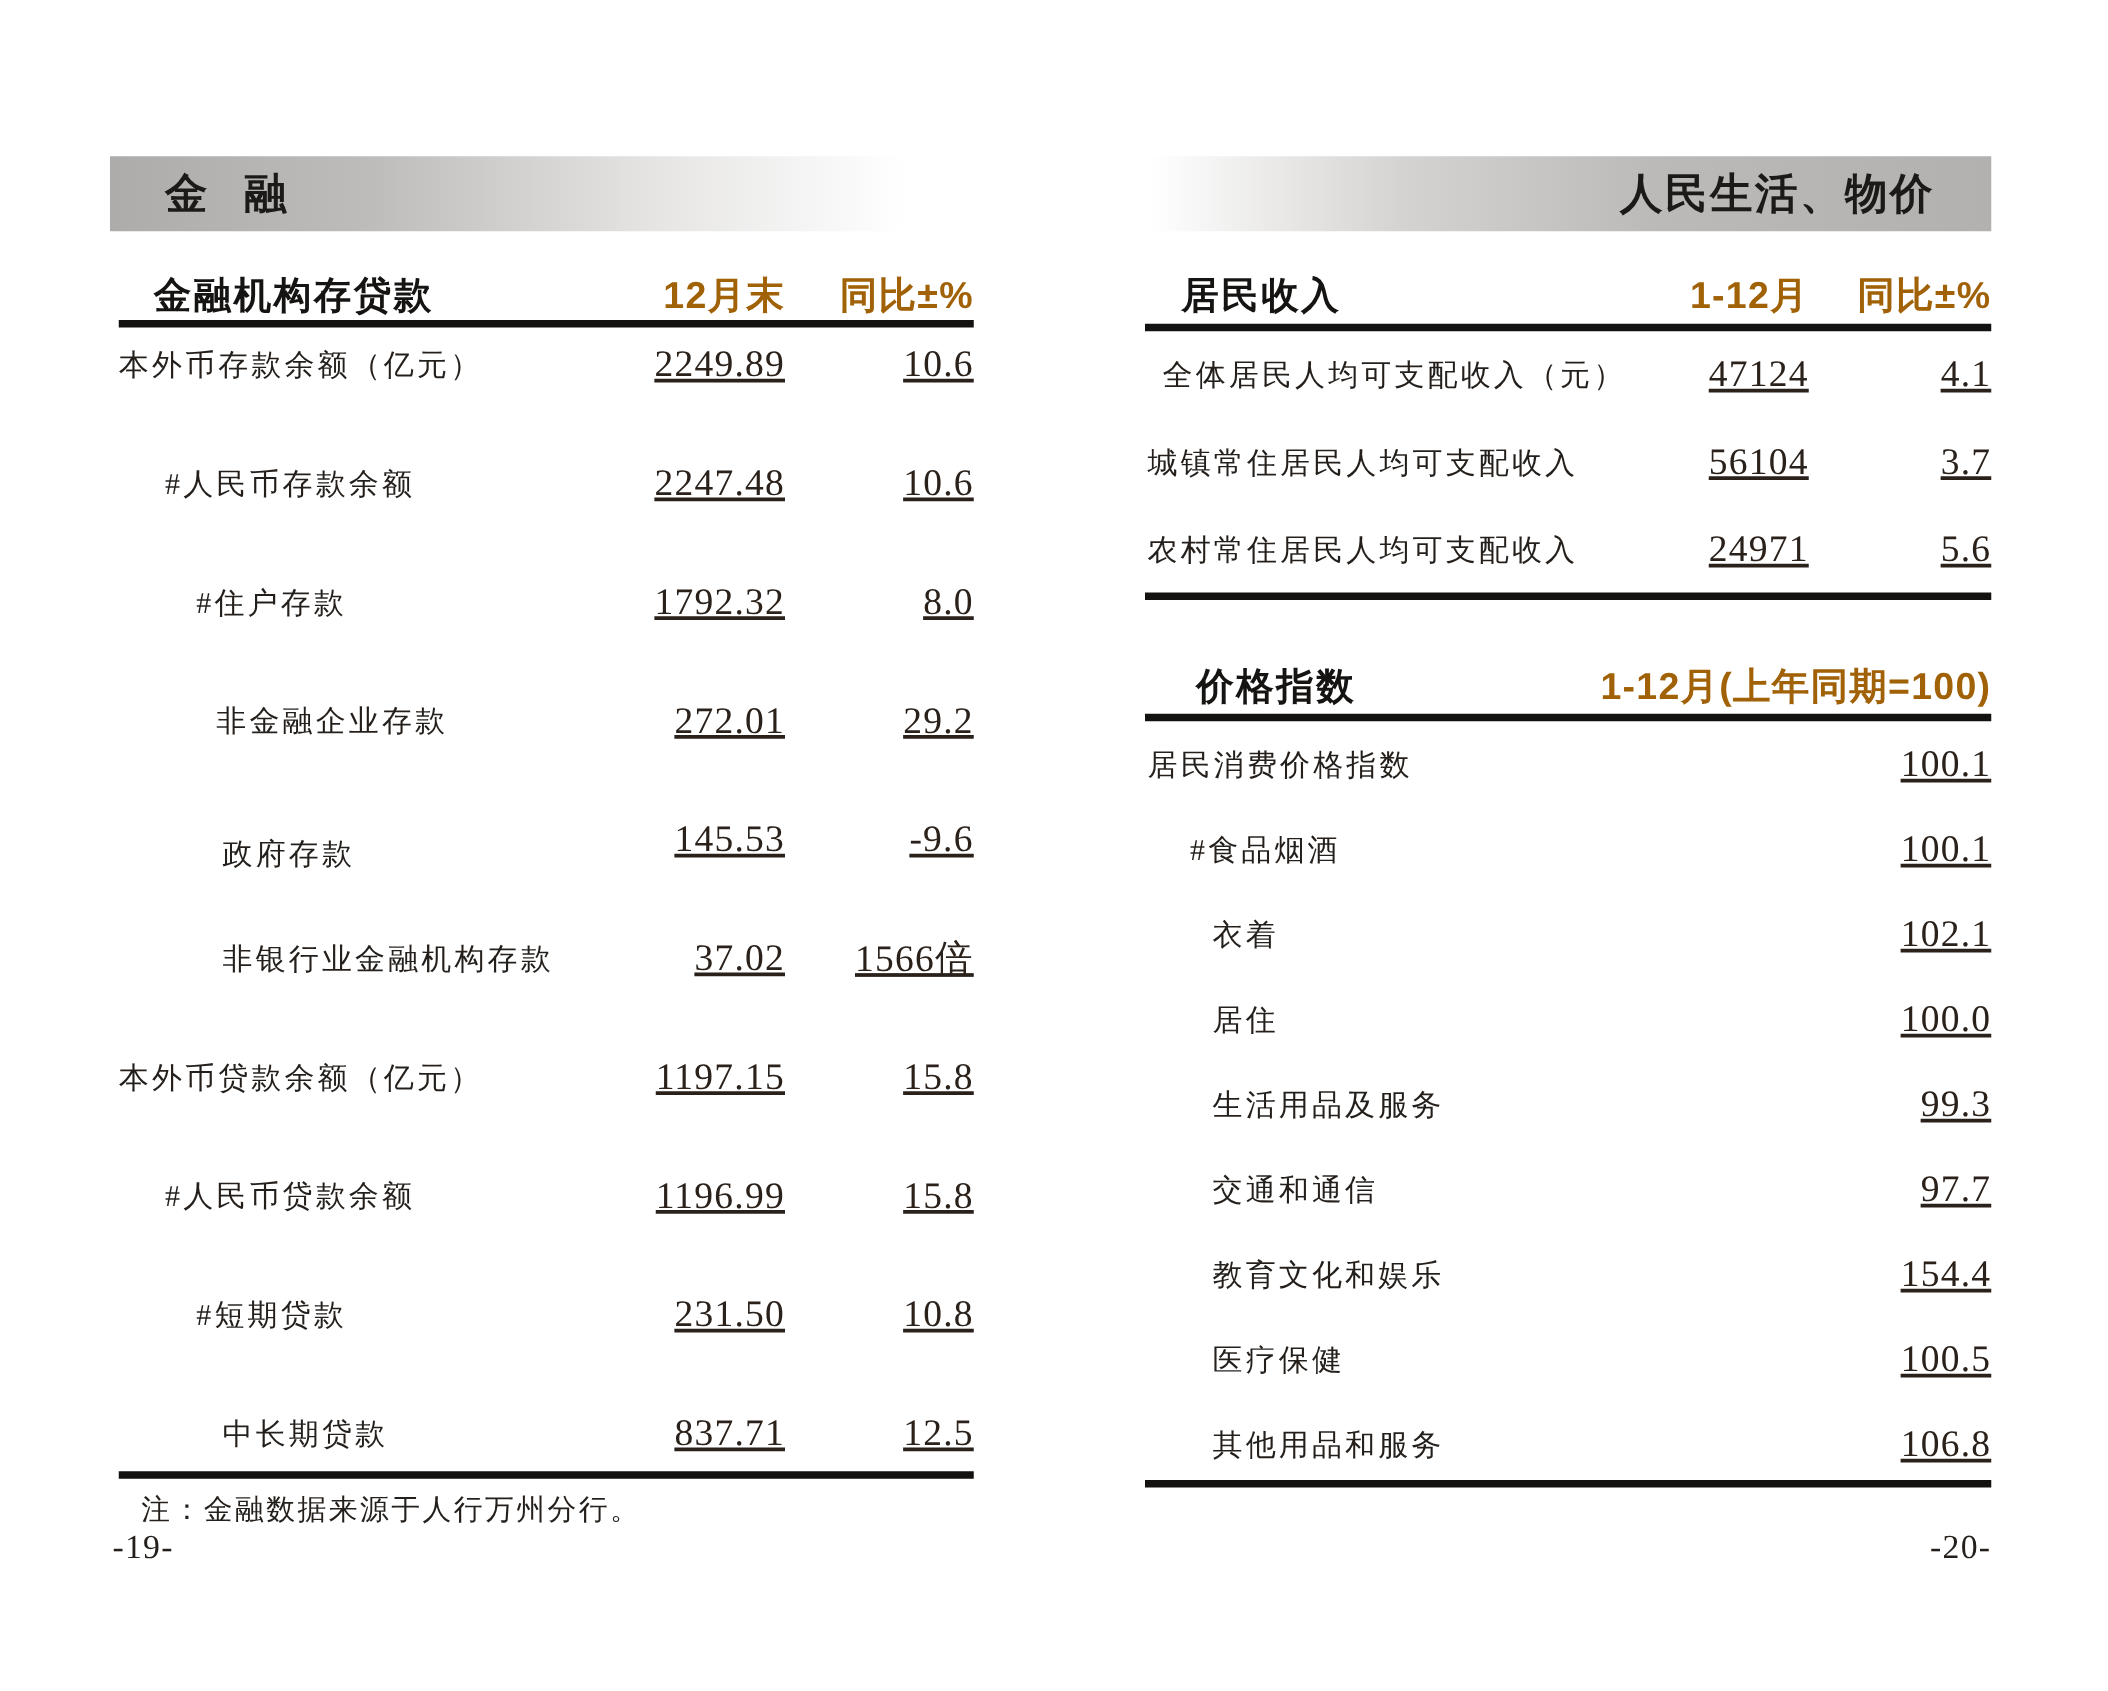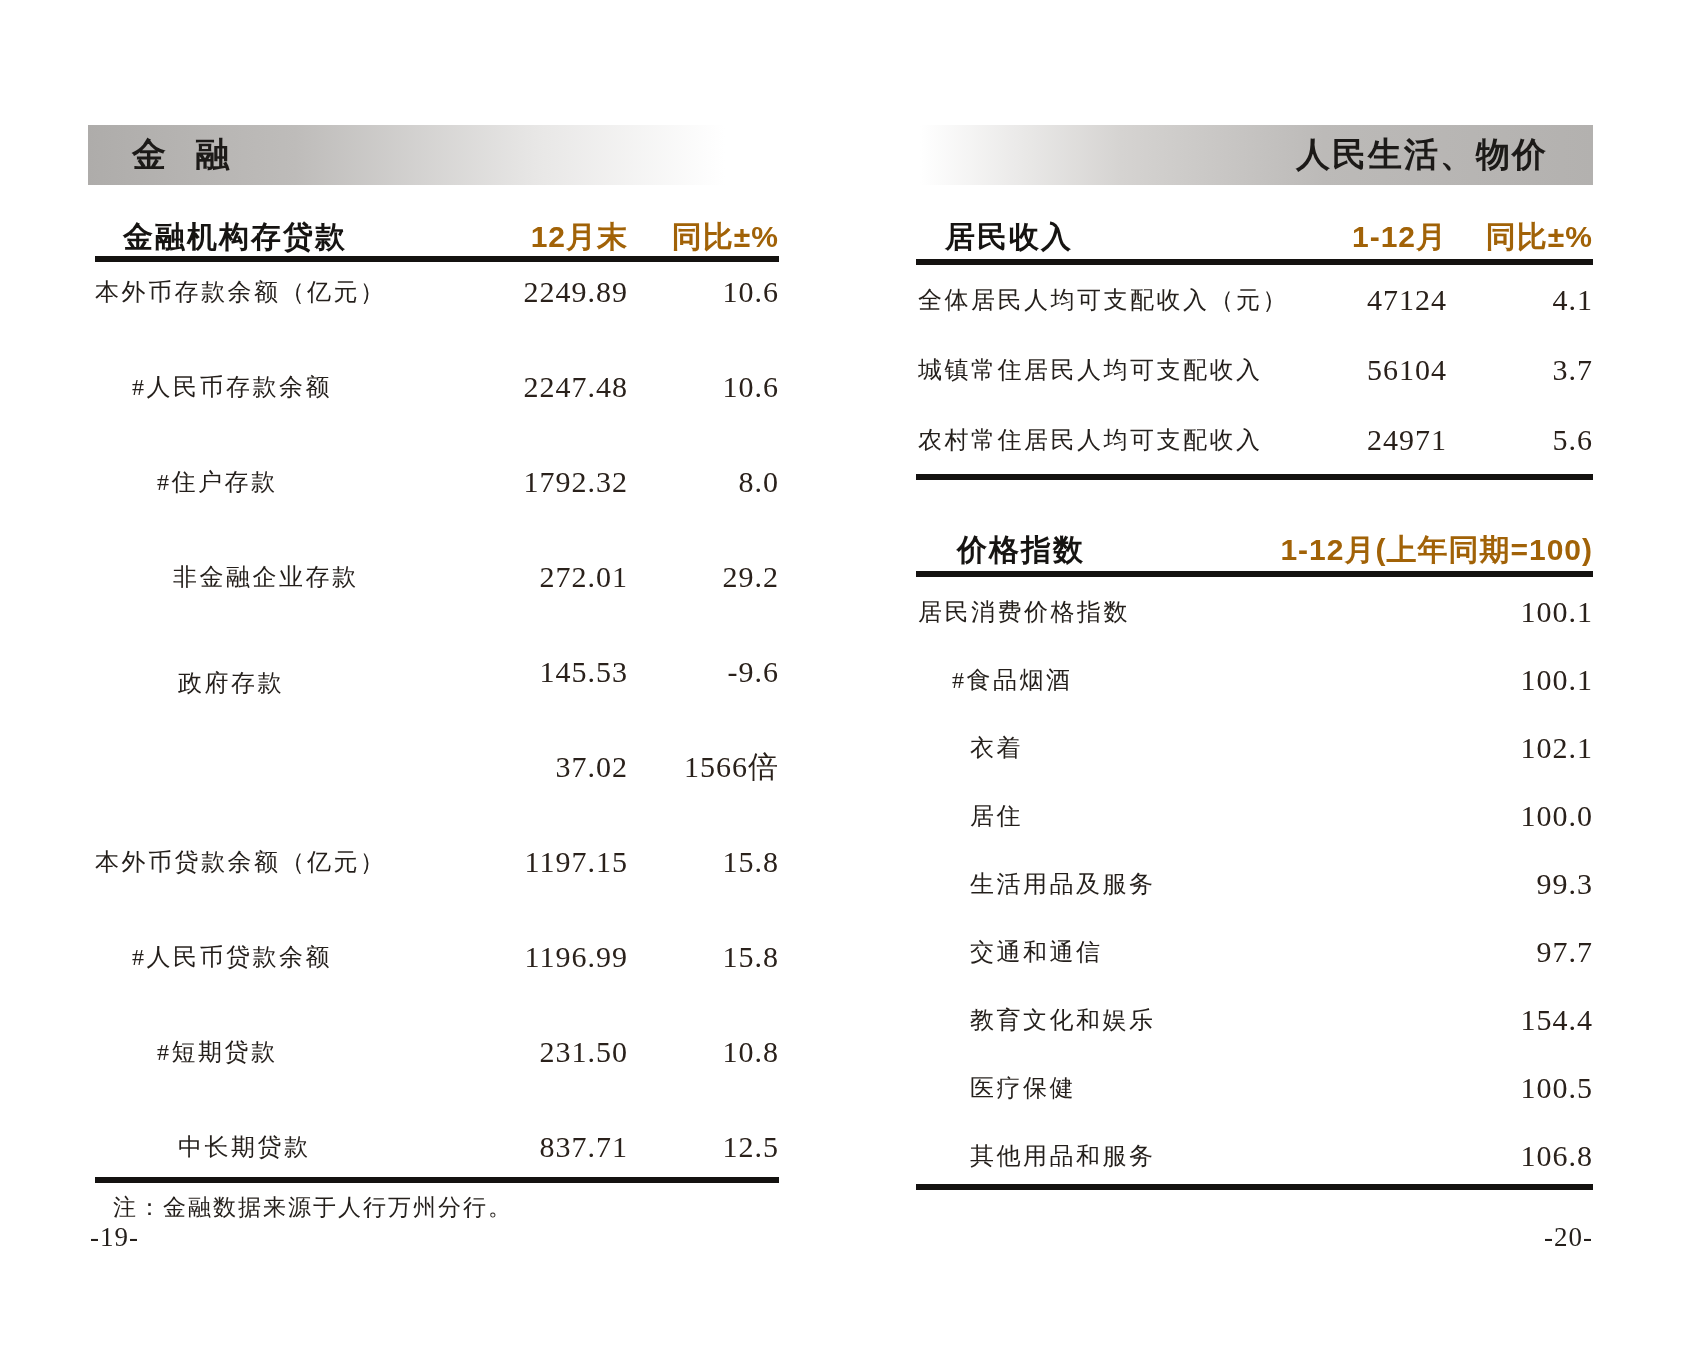--- a/index.html
+++ b/index.html
@@ -39,21 +39,21 @@
   .page-left .rule{left:7px;right:1px;}
   .page-right .rule{left:0;right:0;}
 
   
   .trow{position:absolute;left:0;right:0;height:44px;}
   .trow .r-label{
     position:absolute;top:50%;transform:translateY(-50%);
     font-size:24px;color:#241f1b;letter-spacing:2.5px;white-space:nowrap;}
   .trow .r-val{
     position:absolute;top:50%;transform:translateY(-50%);
-    font-size:30px;color:#2a211b;letter-spacing:1px;white-space:nowrap;text-align:right;}
+    font-size:30px;color:#2a211b;letter-spacing:1px;white-space:nowrap;text-align:right;text-decoration:underline;}
   .page-left  .r-c2{right:152px;}
   .page-left  .r-c3{right:1px;}
   .page-right .r-c2{right:146px;margin-left:34px;}
   .page-right .r-c3{right:0px;}
   .thead .h-c2l{right:152px;}
   .thead .h-c3l{right:1px;}
   .thead .h-c2r{right:146px;}
   .thead .h-c3r{right:0px;}
 
   .note{
@@ -102,20 +102,21 @@
           <span class="r-label" style="left: 85px;">非金融企业存款</span>
           <span class="r-val r-c2">272.01</span>
           <span class="r-val r-c3">29.2</span>
         </div>
         <div class="trow" style="top: 650px;">
           <span class="r-label" style="left: 90px; margin-top: 11px;">政府存款</span>
           <span class="r-val r-c2">145.53</span>
           <span class="r-val r-c3">-9.6</span>
         </div>
         <div class="trow" style="top: 745px;">
+          <span class="r-label" style="left: 90px;">非银行业金融机构存款</span>
           <span class="r-val r-c2">37.02</span>
           <span class="r-val r-c3">1566倍</span>
         </div>
         <div class="trow" style="top: 840px;">
           <span class="r-label" style="left: 7px;">本外币贷款余额（亿元）</span>
           <span class="r-val r-c2">1197.15</span>
           <span class="r-val r-c3">15.8</span>
         </div>
         <div class="trow" style="top: 935px;">
           <span class="r-label" style="left: 44px;">#人民币贷款余额</span>
@@ -147,21 +148,21 @@
 
     <div class="thead" style="top:215px">
       <span class="h-label" style="left:29px">居民收入</span>
       <span class="h-col h-c2r">1-12月</span>
       <span class="h-col h-c3r">同比±%</span>
     </div>
     <div class="rule" style="top:259px"></div>
 
     <div>
         <div class="trow" style="top: 278px;">
-          <span class="r-label" style="left: 2px;">全体居民人均可支配收入（元）</span>
+          <span class="r-label" style="left: 14px;">全体居民人均可支配收入（元）</span>
           <span class="r-val r-c2">47124</span>
           <span class="r-val r-c3">4.1</span>
         </div>
         <div class="trow" style="top: 348px;">
           <span class="r-label" style="left: 2px;">城镇常住居民人均可支配收入</span>
           <span class="r-val r-c2">56104</span>
           <span class="r-val r-c3">3.7</span>
         </div>
         <div class="trow" style="top: 418px;">
           <span class="r-label" style="left: 2px;">农村常住居民人均可支配收入</span>

